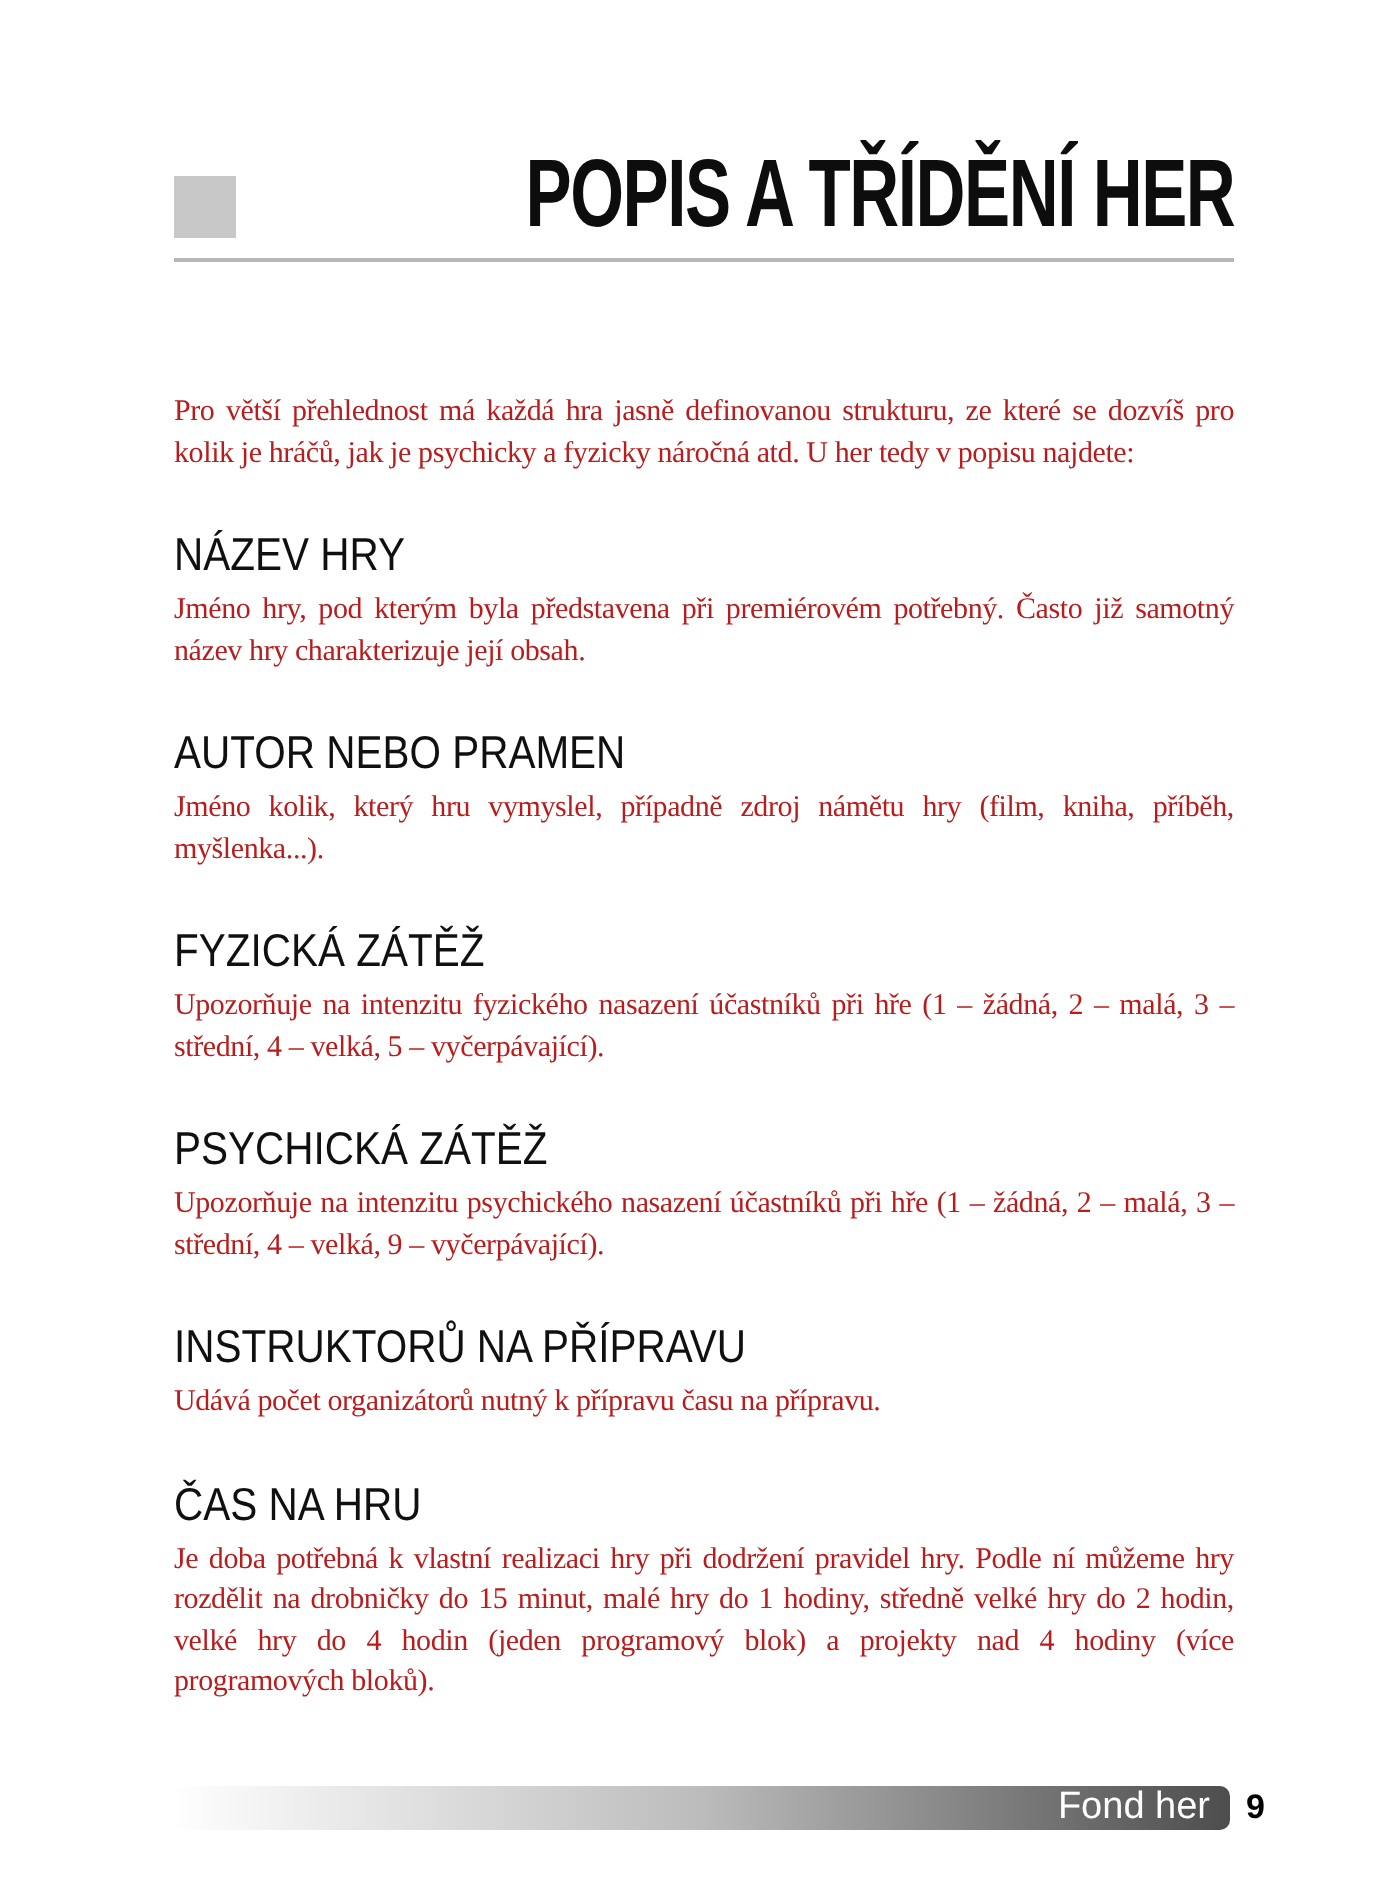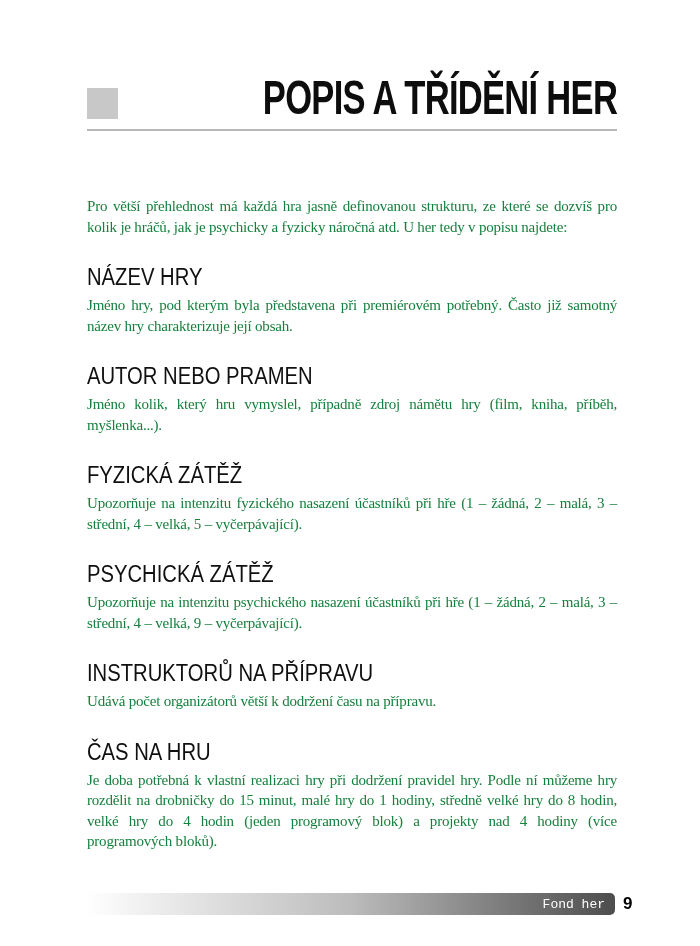--- a/index.html
+++ b/index.html
@@ -55,21 +55,21 @@
     left: 87px;
     top: 196px;
     width: 530px;
   }
   p.body {
     margin: 0;
     font-size: 15px;
     line-height: 20.5px;
     letter-spacing: -0.2px;
     text-align: justify;
-    color: #15803d;
+    color: #b91c1c;
   }
   .section {
     margin-top: 28px;
   }
   .section h2 {
     margin: 0 0 6px 0;
     font-family: "Liberation Sans", sans-serif;
     font-weight: 400;
     font-size: 23px;
     line-height: 24px;
@@ -88,22 +88,22 @@
     height: 22px;
     box-sizing: border-box;
     border-radius: 0 5px 5px 0;
     background: linear-gradient(90deg, #ffffff 0%, #ececec 14%, #bcbcbc 50%, #4d4d4d 100%);
     display: flex;
     align-items: center;
     justify-content: flex-end;
     padding-right: 10px;
   }
   .footer-label {
-    font-family: Liberation Mono, monospace;
-    font-size: 13px;
+    font-family: Liberation Sans, sans-serif;
+    font-size: 19px;
     color: #ffffff;
   }
   .page-number {
     position: absolute;
     left: 623px;
     top: 893px;
     height: 22px;
     line-height: 22px;
     font-family: "Liberation Sans", sans-serif;
     font-weight: bold;
@@ -139,26 +139,26 @@
     </section>
 
     <section class="section">
       <h2>PSYCHICKÁ ZÁTĚŽ</h2>
       <p class="body">Upozorňuje na intenzitu psychického nasazení účastníků při hře (1 – žádná, 2 – malá, 3 – střední, 4 – velká, 9 – vyčerpávající).</p>
     </section>
 
 
     <section class="section">
       <h2>INSTRUKTORŮ NA PŘÍPRAVU</h2>
-      <p class="body">Udává počet organizátorů větší k dodržení času na přípravu.</p>
+      <p class="body">Udává počet organizátorů nutný k přípravu času na přípravu.</p>
     </section>
 
     <section class="section">
       <h2>ČAS NA HRU</h2>
-      <p class="body">Je doba potřebná k vlastní realizaci hry při dodržení pravidel hry. Podle ní můžeme hry rozdělit na drobničky do 15 minut, malé hry do 1 hodiny, středně velké hry do 8 hodin, velké hry do 4 hodin (jeden programový blok) a projekty nad 4 hodiny (více programových bloků).</p>
+      <p class="body">Je doba potřebná k vlastní realizaci hry při dodržení pravidel hry. Podle ní můžeme hry rozdělit na drobničky do 15 minut, malé hry do 1 hodiny, středně velké hry do 2 hodin, velké hry do 4 hodin (jeden programový blok) a projekty nad 4 hodiny (více programových bloků).</p>
     </section>
   </div>
 
   <div class="footer-bar">
     <span class="footer-label">Fond her</span>
   </div>
   <span class="page-number">9</span>
 
 </div>
 

